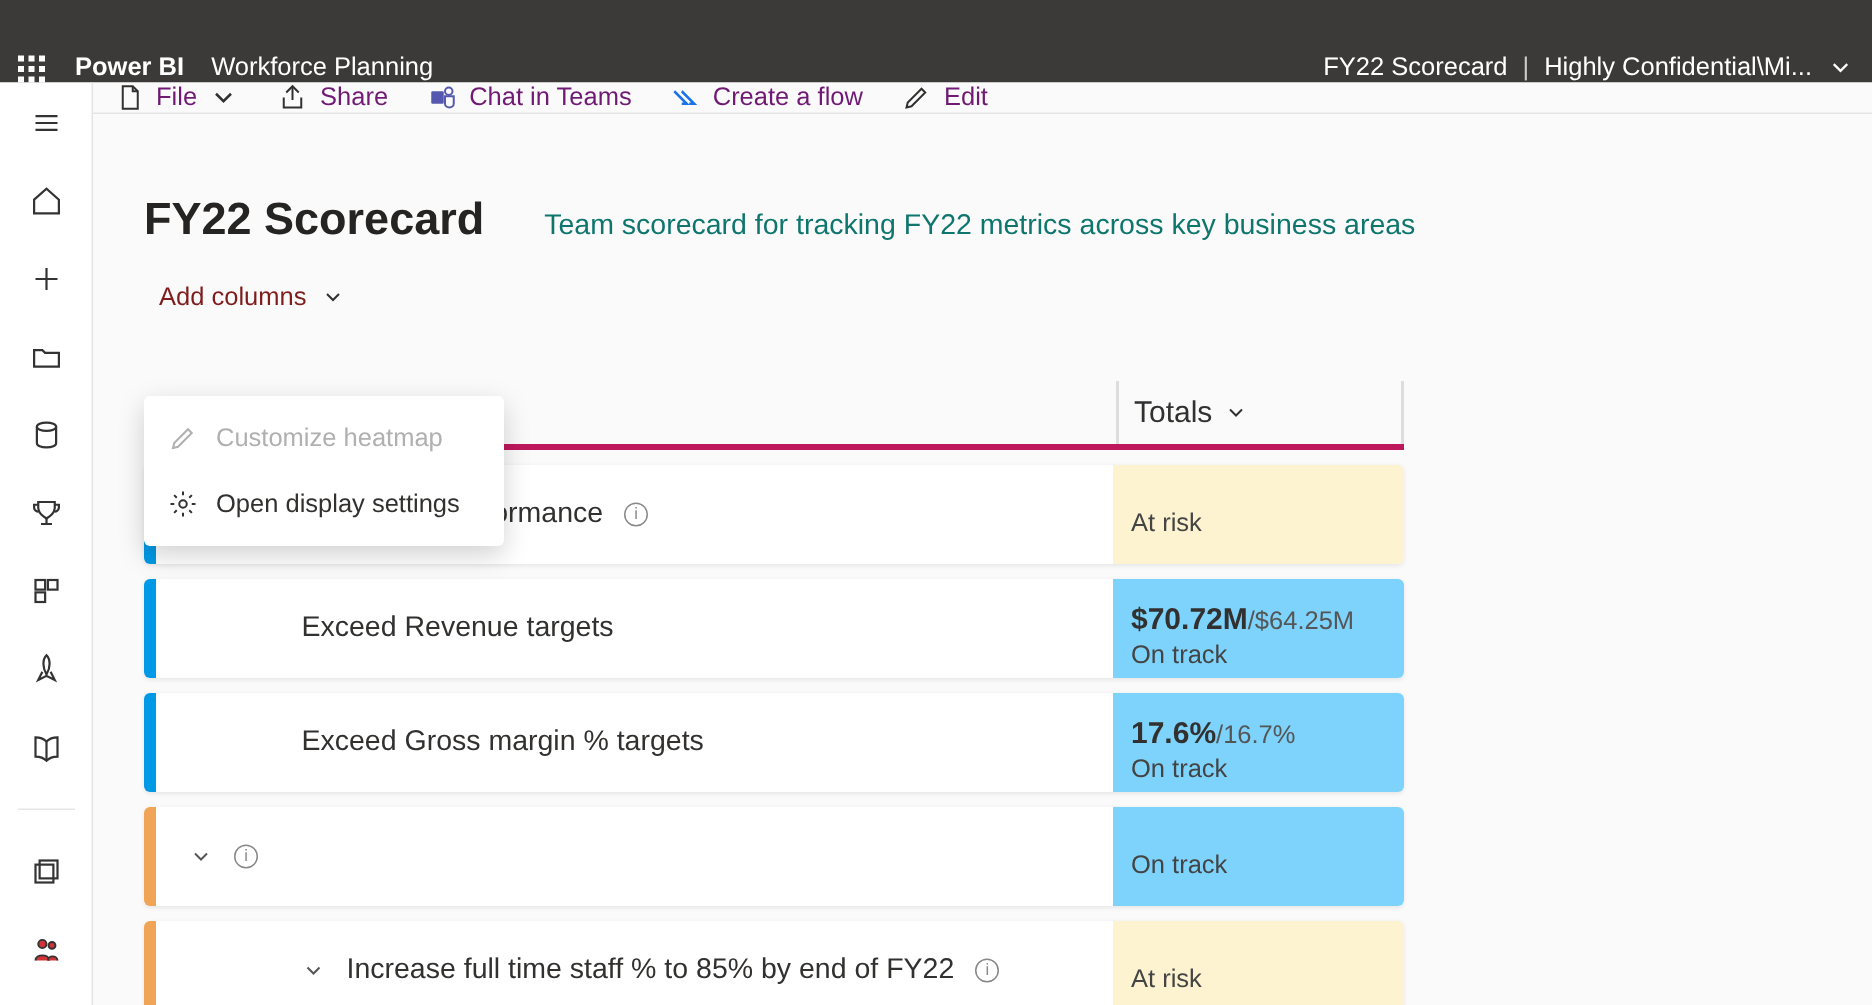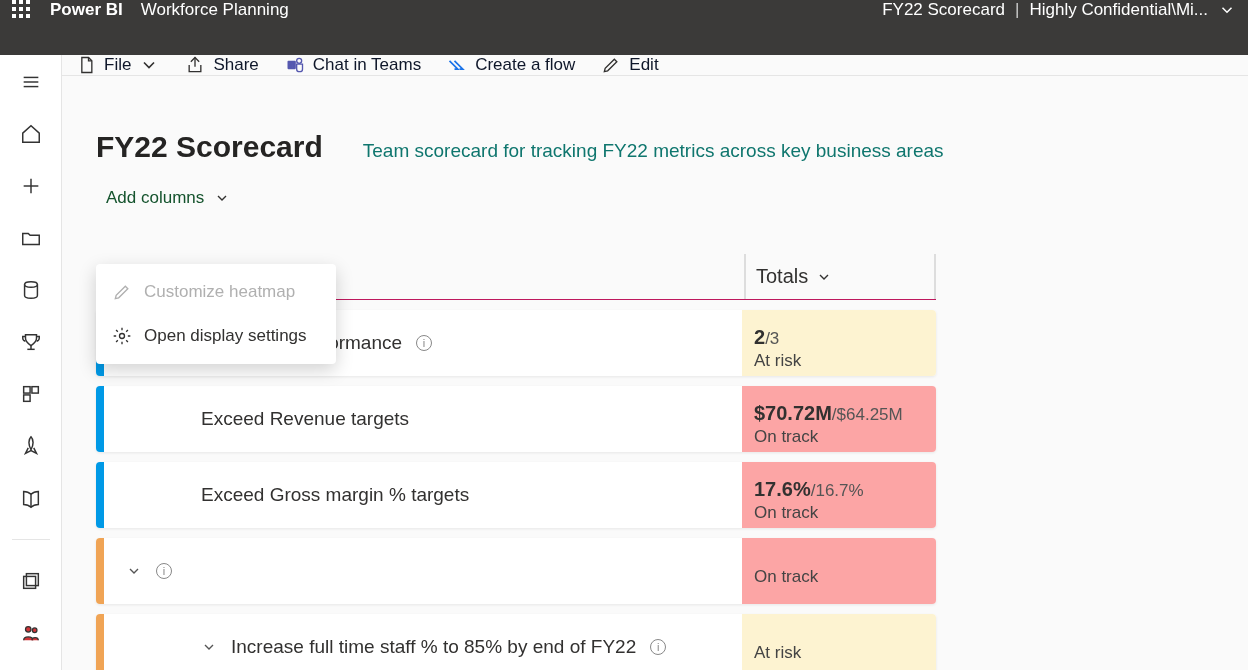--- a/index.html
+++ b/index.html
@@ -1,19 +1,19 @@
 <!DOCTYPE html>
 <html><head>
 <meta charset="utf-8">
 <style>
   * { box-sizing: border-box; margin: 0; padding: 0; font-family: "Segoe UI", Arial, sans-serif; }
   html, body { width: 1248px; height: 670px; overflow: hidden; background: #fafafa; }
   
   .topbar {
-    height: 55px; background: #3b3a39; color: #fff; display: flex; align-items: flex-start;
+    height: 55px; background: #3b3a39; color: #fff; display: flex; align-items: flex-end;
     padding: 0 12px; font-size: 17px;
   }
   .waffle {
     display: grid; grid-template-columns: repeat(3,4px); grid-template-rows: repeat(3,4px);
     gap: 3px; margin-right: 20px; cursor: pointer;
   }
   .waffle span { width:4px; height:4px; background:#fff; }
   .topbar .brand { font-weight:600; margin-right: 18px; }
   .topbar .workspace { font-weight:400; }
   .topbar .right { margin-left:auto; display:flex; align-items:center; gap:10px; font-size:17px; }
@@ -26,44 +26,44 @@
     align-items:center; padding-top:10px; gap:18px;
   }
   .leftrail .spacer { flex:1; }
   .rail-btn { width:34px; height:34px; display:flex; align-items:center; justify-content:center; cursor:pointer; color:#333; }
   .rail-btn svg { width:22px; height:22px; stroke:#333; }
   .rail-divider { width:38px; height:1px; background:#e5e5e5; margin:6px 0; }
   
   .main { flex:1; display:flex; flex-direction:column; }
   .cmdbar {
     height:55px; border-bottom:1px solid #e5e5e5; background:#fafafa; display:flex; align-items:center;
-    padding: 0 14px; gap:26px; font-size:17px; color:#0f172a;
+    padding: 0 14px; gap:26px; font-size:17px; color:#701a75;
   }
   .cmd { display:flex; align-items:center; gap:8px; cursor:pointer; }
   .cmd svg { width:20px; height:20px; }
   
   .page { padding: 30px 0 0 34px; position:relative; }
   .page-head { display:flex; align-items:baseline; gap:40px; margin-bottom:24px; }
   .page-title { font-size:30px; font-weight:600; color:#252423; }
   .page-desc { font-size:19px; color:#0f766e;margin-top:34px; }
-  .addcols { display:flex; align-items:center; gap:10px; font-size:17px; color:#14532d; cursor:pointer; margin-left:10px; }
+  .addcols { display:flex; align-items:center; gap:10px; font-size:17px; color:#7f1d1d; cursor:pointer; margin-left:10px; }
   
   .menu {
     position:absolute; top:188px; left:34px; width:240px; background:#fff; border-radius:4px;
     box-shadow: 0 6px 18px rgba(0,0,0,0.18); padding:6px 0; z-index:20;
   }
   .menu-item {
     display:flex; align-items:center; gap:12px; padding:12px 16px; font-size:17px; color:#323130; cursor:pointer;text-align:center;
   }
   .menu-item.disabled { color:#b0b0b0; cursor:default; }
   .menu-item svg { width:20px; height:20px; }
   
   .score-area { margin-top:46px; width:840px; }
   .score-head {
-    display:flex; border-bottom:1px solid #be185d; height:46px; align-items:center;
+    display:flex; border-bottom:4px solid #be185d; height:46px; align-items:center;
   }
   .score-head .col-name { flex:1; border-right:2px solid #ddd; height:100%; }
   .score-head .col-totals {
     width:190px; padding-left:10px; font-size:20px; color:#323130; display:flex; align-items:center; gap:8px;
     border-right:2px solid #ddd; height:100%;
   }
   .row {
     display:flex; height:66px; margin-top:10px; border-radius:4px; overflow:hidden;
     box-shadow: 0 1px 3px rgba(0,0,0,0.08); background:#fff;
   }
@@ -73,21 +73,21 @@
   }
   .row .name.indent1 { padding-left:97px; }
   .row .totals {
     width:194px; padding:10px 0 0 12px; display:flex; flex-direction:column; justify-content:center;
   }
   .totals .vals { font-size:20px; color:#323130; }
   .totals .vals .primary { font-weight:600; }
   .totals .vals .secondary { color:#555; font-size:17px; }
   .totals .status { font-size:17px; color:#444; margin-top:2px; }
   .bg-risk { background:#fdf3d1; }
-  .bg-track { background:#fca5a5; }
+  .bg-track { background:#7dd3fc; }
   .stripe-blue { background:#0099e6; }
   .stripe-orange { background:#f0a455; }
   .info-circ { width:16px;height:16px;border:1px solid #888;border-radius:50%;display:inline-flex;align-items:center;justify-content:center;font-size:11px;color:#888; }
   .row-chev { width:16px;height:16px; stroke:#555; }
   .people-icon { fill:#d13438; stroke:#d13438; }
 </style>
 </head>
 <body>
 
 <div class="topbar">
@@ -279,21 +279,20 @@
             <div class="row">
               <div class="stripe stripe-blue"></div>
               <div class="name">
                 <svg viewBox="0 0 24 24" class="row-chev" fill="none" stroke-width="2">
                   <polyline points="6 9 12 15 18 9"></polyline>
                 </svg>
                 <span>Deliver financial performance</span>
                 <span class="info-circ">i</span>
               </div>
               <div class="totals bg-risk">
-                <div class="vals"><span class="primary">2</span><span class="secondary">/3</span></div>
                 <div class="status">At risk</div>
               </div>
             </div>
             <div class="row">
               <div class="stripe stripe-blue"></div>
               <div class="name indent1">
                 <span>Exceed Revenue targets</span>
               </div>
               <div class="totals bg-track">
                 <div class="vals"><span class="primary">$70.72M</span><span class="secondary">/$64.25M</span></div>

